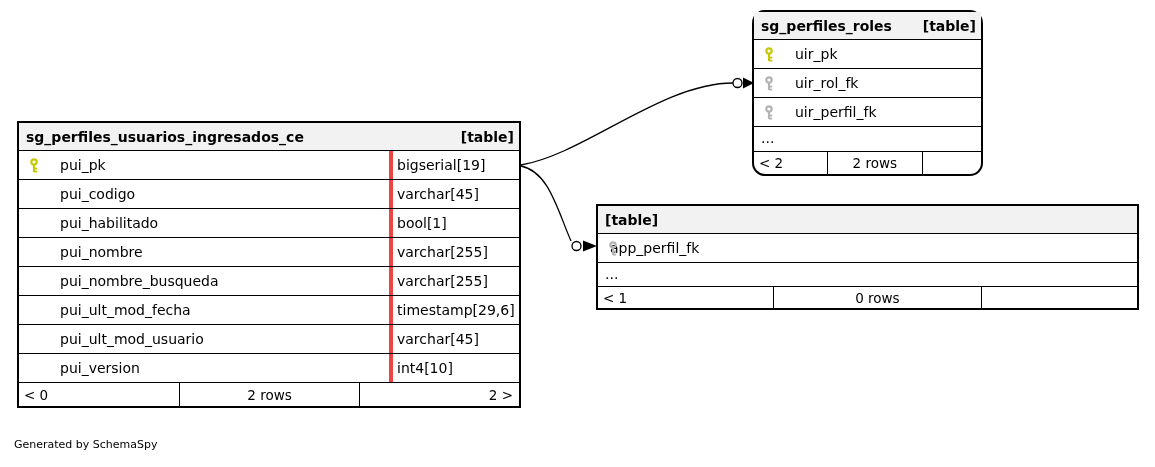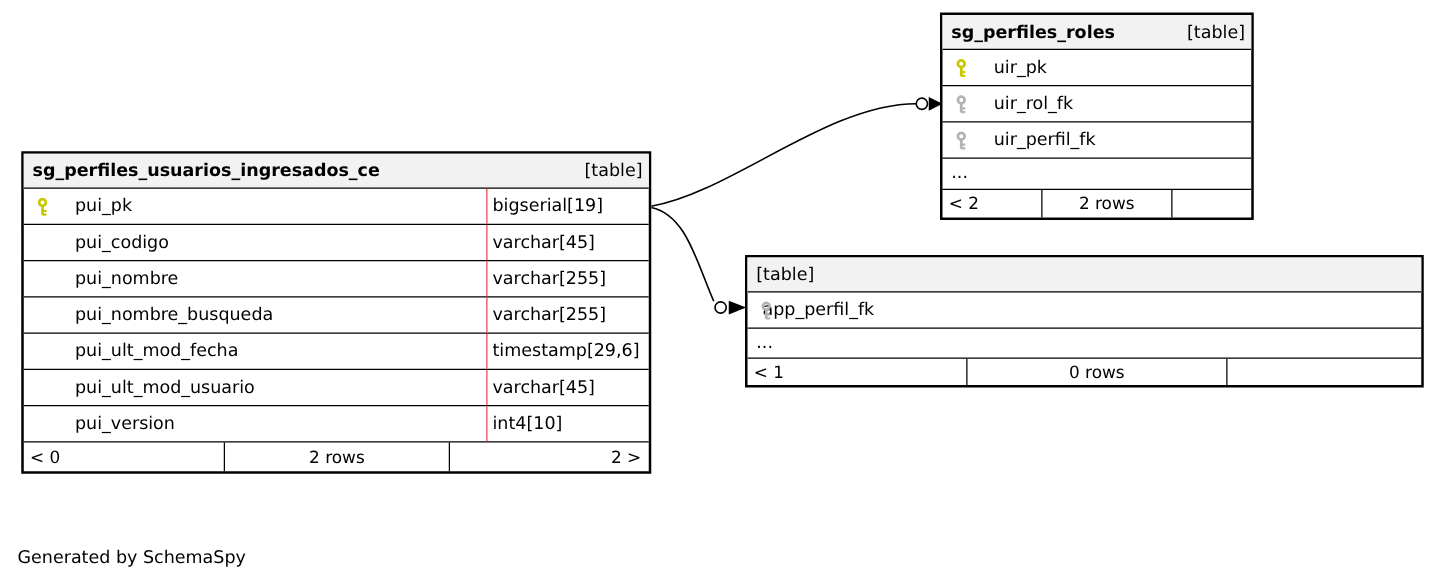--- a/index.html
+++ b/index.html
@@ -6,53 +6,53 @@
   .canvas{
     position:relative;width:1155px;height:467px;background:#fff;overflow:hidden;
     font-family:"DejaVu Sans","Liberation Sans",sans-serif;color:#000;
   }
   *{box-sizing:border-box;}
   .connectors{position:absolute;left:0;top:0;z-index:0;}
   .tbl{position:absolute;background:#fff;border:2px solid #000;font-size:14px;z-index:1;}
   .tbl-title{display:flex;justify-content:space-between;align-items:center;background:#f2f2f2;
     border-bottom:1px solid #000;height:28px;padding:0 5px 0 7px;white-space:nowrap;}
   .tbl-name{font-weight:bold;cursor:pointer;}
-  .tbl-tag{font-weight:normal;}
+  .tbl-tag{font-weight:bold;}
   .row{display:flex;align-items:stretch;height:29px;border-bottom:1px solid #000;}
   .row.dots{height:25px;}
   .name-cell{flex:1;display:flex;align-items:center;padding-left:9px;overflow:hidden;white-space:nowrap;gap:12px;}
   .keywrap{width:12px;flex:0 0 12px;margin-right:8px;display:flex;align-items:center;}
   .keywrap.empty svg{visibility:hidden;}
   .pk{color:#c8c800;}
   .fk{color:#b3b3b3;}
-  .type-cell{width:130px;flex:0 0 130px;border-left:1px solid #ef4444;display:flex;align-items:center;
+  .type-cell{width:130px;flex:0 0 130px;border-left:4px solid #ef4444;display:flex;align-items:center;
     padding-left:4px;white-space:nowrap;}
   .tfoot{display:flex;height:23px;font-size:13.5px;}
   .fc{display:flex;align-items:center;height:100%;}
   .fc + .fc{border-left:1px solid #000;}
   .fc.l{justify-content:flex-start;padding-left:5px;}
   .fc.c{justify-content:center;}
   .fc.r{justify-content:flex-end;padding-right:6px;}
   
   .t1{left:17px;top:121px;width:504px;}
   .t1 .fc.l{width:32%;} .t1 .fc.c{width:36%;} .t1 .fc.r{width:32%;}
   
-  .t2{left:752px;top:10px;width:251px;}
+  .t2{left:752px;top:10px;width:231px;border-radius:13px;}
   .t2 .tfoot{height:22px;}
   .t2 .fc.l{width:32%;} .t2 .fc.c{width:42%;} .t2 .fc.r{width:26%;}
   
   .t3{left:596px;top:204px;width:543px;}
   .t3 .row.main{position:relative;}
   .t3 .row.main .keywrap{position:absolute;left:9px;top:7px;}
   .t3 .row.main .name-cell{padding-left:12px;}
   .t3 .row.dots{height:24px;}
   .t3 .tfoot{height:21px;}
   .t3 .fc.l{width:32.5%;} .t3 .fc.c{width:38.5%;} .t3 .fc.r{width:29%;}
   .dots .name-cell{padding-left:7px;align-items:flex-start;line-height:10px;padding-top:6px;}
-  .note{position:absolute;left:14px;top:438px;font-size:14px;z-index:1;}
+  .note{position:absolute;left:14px;top:438px;font-size:11px;z-index:1;}
 </style>
 </head>
 <body>
 
 <div class="canvas">
 
   <svg class="connectors" width="1155" height="467">
     <g stroke="#000" stroke-width="1.3" fill="none">
       <path d="M 521,165 C 585,154 662,83 733,83"></path>
       <circle cx="737.5" cy="83" r="4.5" fill="#fff"></circle>
@@ -91,20 +91,29 @@
           </span>
         <span>pui_codigo</span>
       </span>
       <span class="type-cell">varchar[45]</span>
     </div>
     <div class="row">
       <span class="name-cell">
         <span class="keywrap empty">
             <svg width="12" height="15"></svg>
           </span>
+        <span>pui_habilitado</span>
+      </span>
+      <span class="type-cell">bool[1]</span>
+    </div>
+    <div class="row">
+      <span class="name-cell">
+        <span class="keywrap empty">
+            <svg width="12" height="15"></svg>
+          </span>
         <span>pui_nombre</span>
       </span>
       <span class="type-cell">varchar[255]</span>
     </div>
     <div class="row">
       <span class="name-cell">
         <span class="keywrap empty">
             <svg width="12" height="15"></svg>
           </span>
         <span>pui_nombre_busqueda</span>

